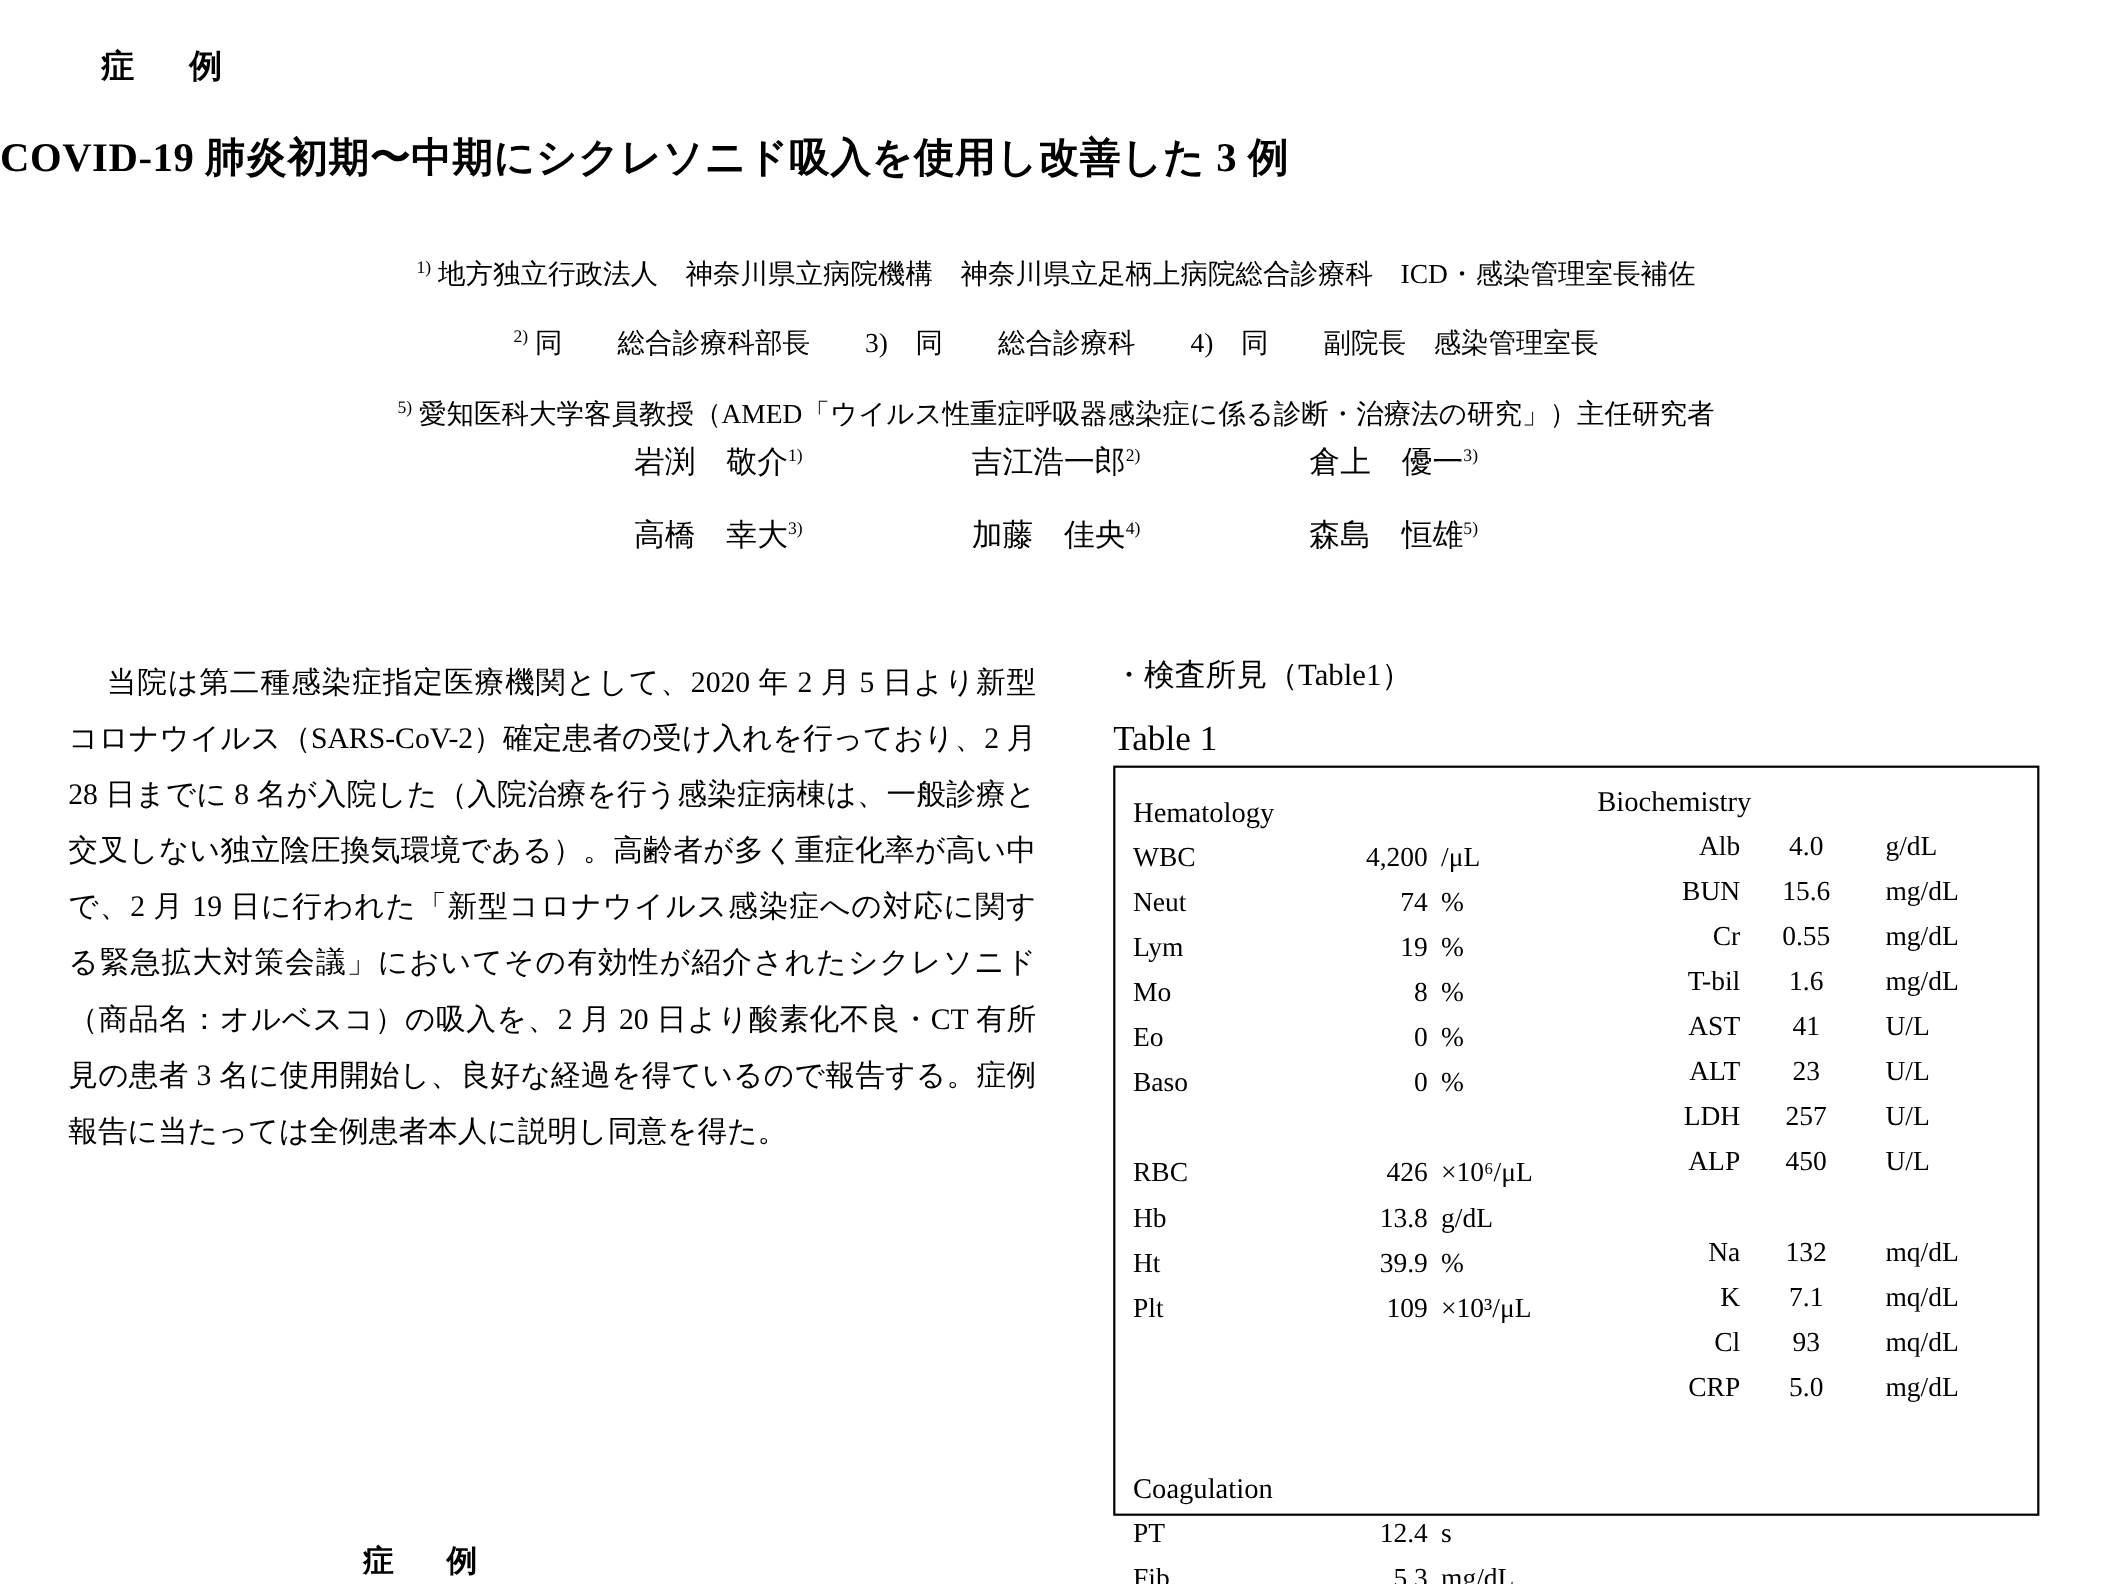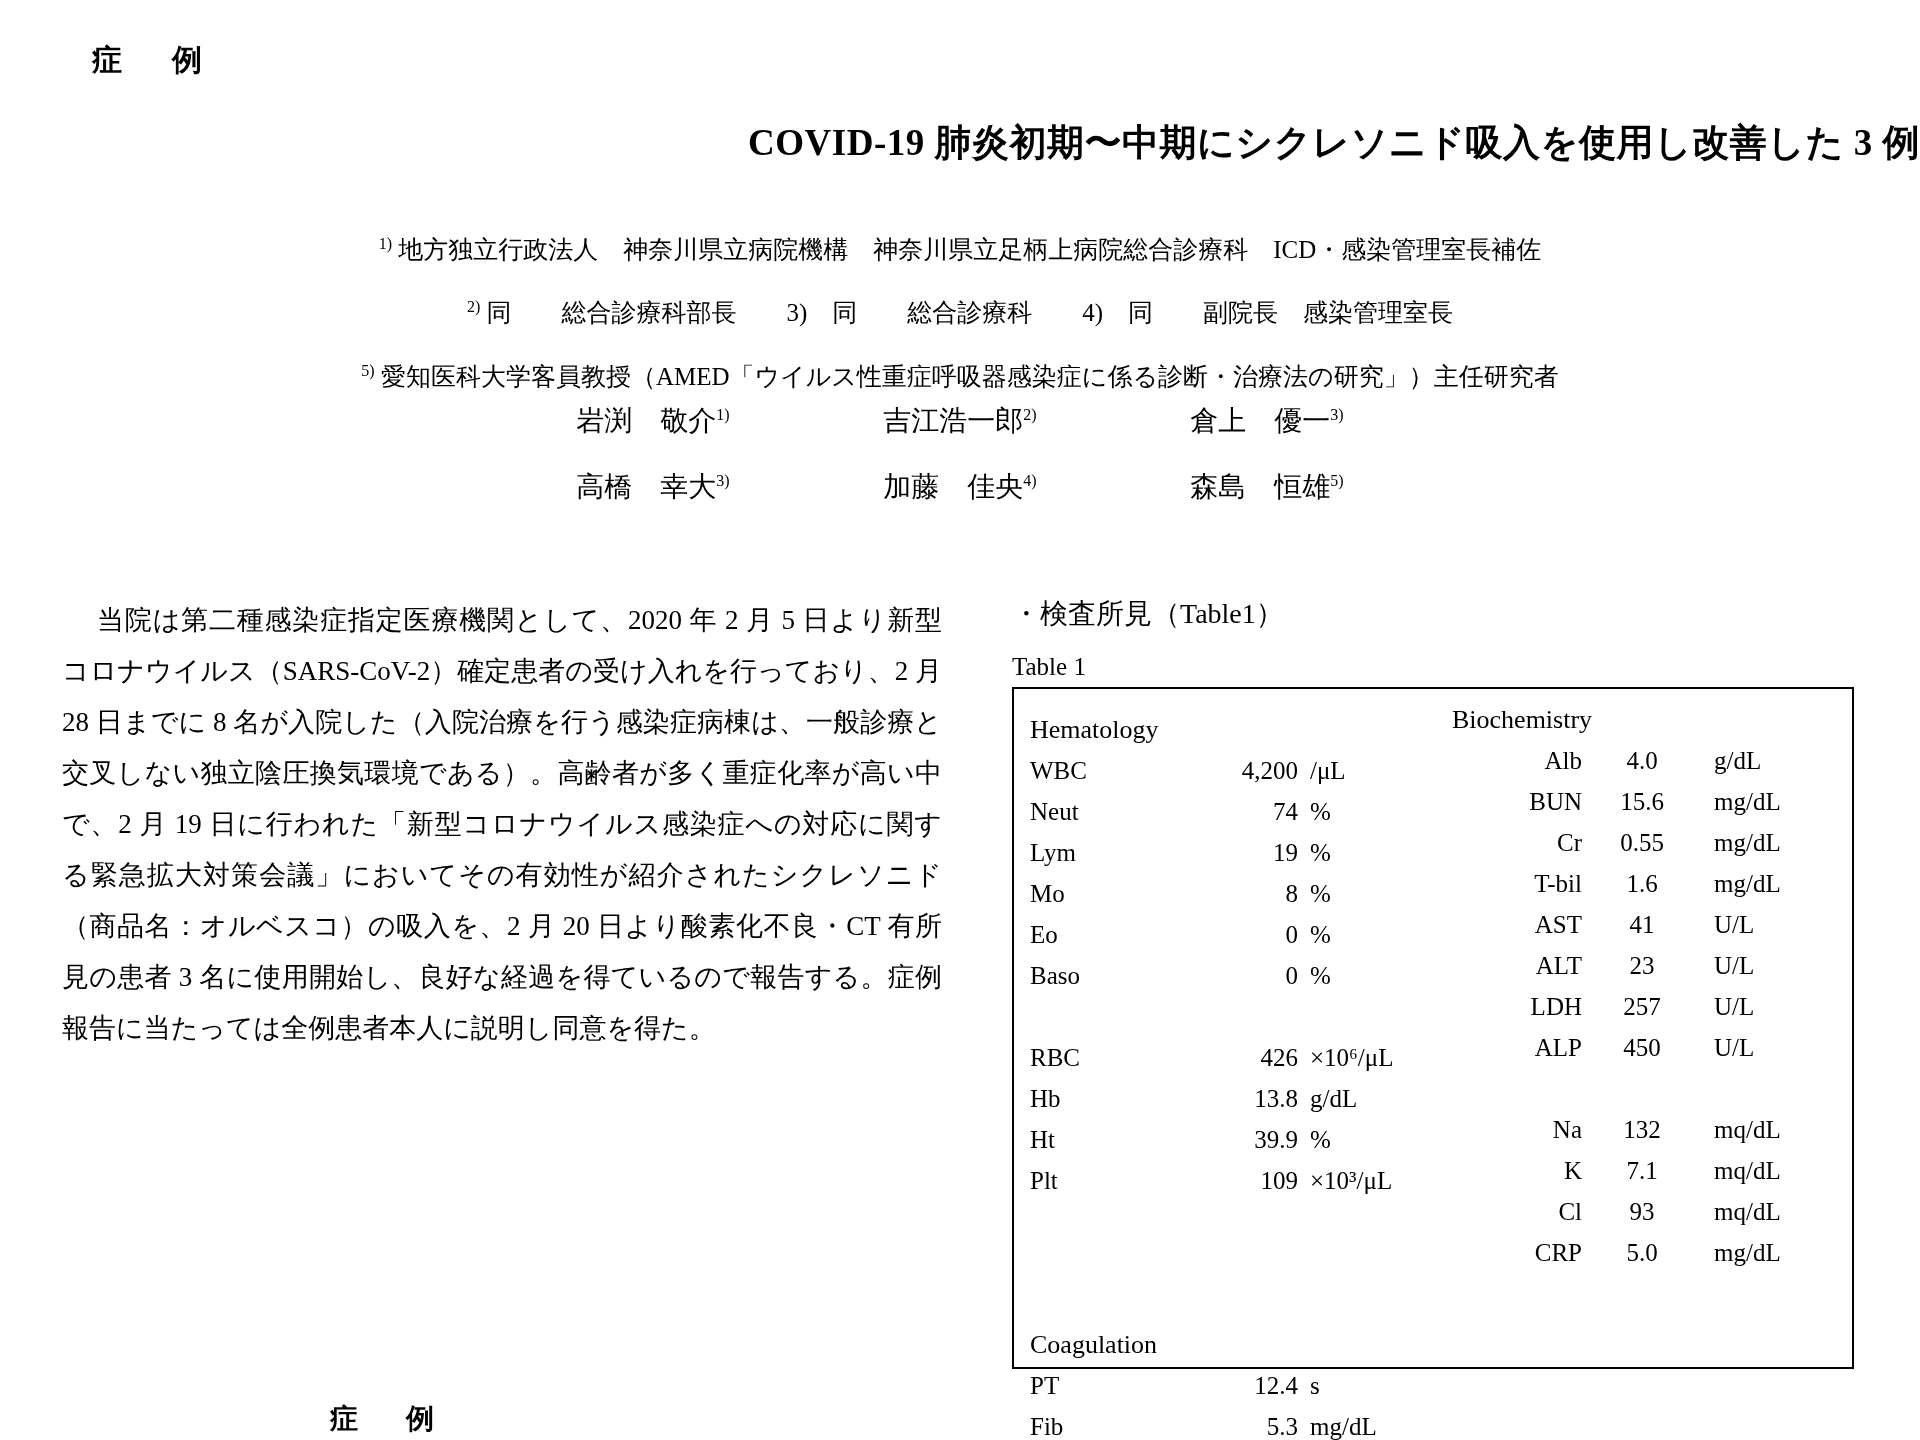--- a/index.html
+++ b/index.html
@@ -28,21 +28,21 @@
     top: 40px;
     font-size: 30px;
     font-weight: bold;
     letter-spacing: 10px;
   }
   .doc-title {
     position: absolute;
     left: 0;
     top: 118px;
     width: 1920px;
-    text-align: right;
+    text-align: left;
     font-size: 37px;
     font-weight: bold;
     letter-spacing: 0.5px;
   }
   .affiliations {
     position: absolute;
     left: 0;
     top: 215px;
     width: 1920px;
     text-align: center;
@@ -99,21 +99,21 @@
     position: absolute;
     left: 1012px;
     top: 595px;
     width: 860px;
   }
   .findings-head {
     font-size: 28px;
     margin-bottom: 20px;
   }
   .table-caption {
-    font-size: 25px;
+    font-size: 32px;
     margin-bottom: 6px;
   }
   .table-box {
     border: 2px solid #000;
     width: 842px;
     height: 682px;
     position: relative;
     box-sizing: border-box;
   }
   .tbl {

